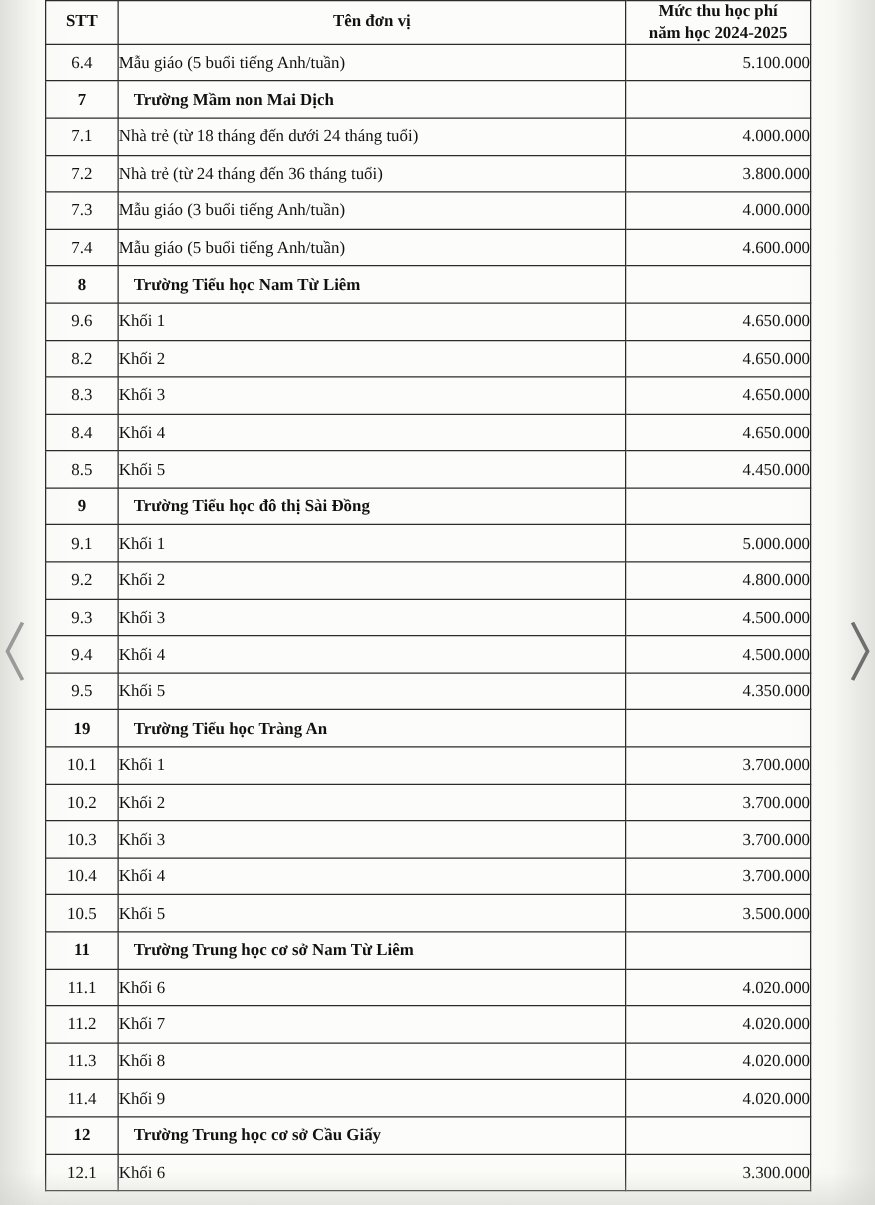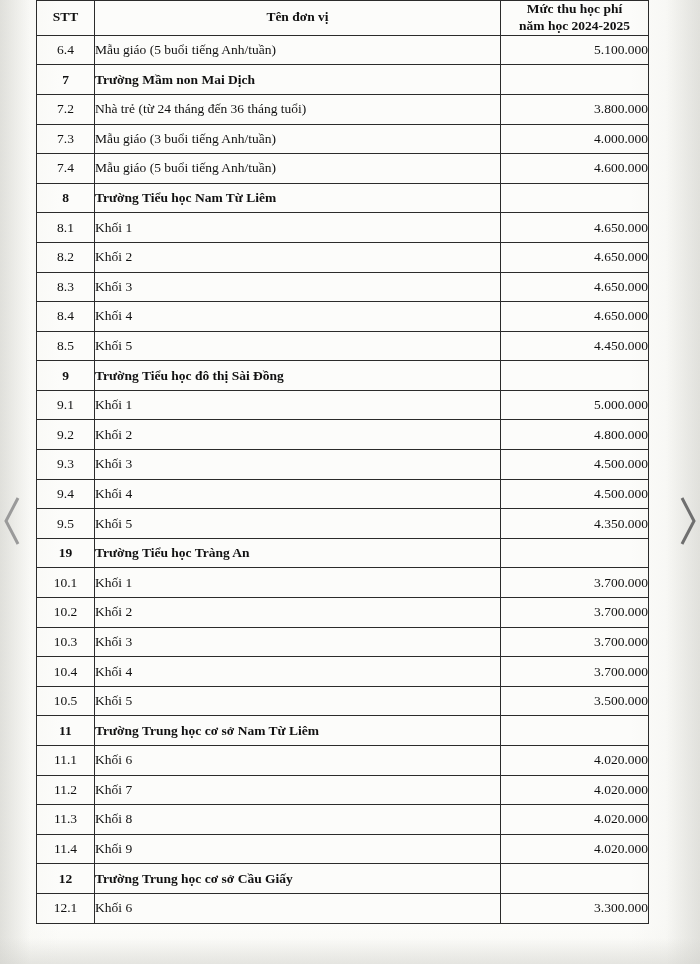--- a/index.html
+++ b/index.html
@@ -78,20 +78,21 @@
     text-align: right;
     padding-right: 12px;
     font-size: 13.5px;
     margin-top: 12px;
   }
   tr.group td.stt,
   tr.group td.name {
     font-weight: bold;
   }
   tr.group td.name {
+    padding-left: 12px;
   }
 
   
   .edge-arrow {
     position: absolute;
     width: 22px;
     height: 58px;
     color: #9a9a9a;
     pointer-events: none;
   }
@@ -144,41 +145,46 @@
           <td class="stt">6.4</td>
           <td class="name">Mẫu giáo (5 buổi tiếng Anh/tuần)</td>
           <td class="fee">5.100.000</td>
         </tr>
         <tr class="group">
           <td class="stt">7</td>
           <td class="name">Trường Mầm non Mai Dịch</td>
           <td class="fee"></td>
         </tr>
         <tr>
+          <td class="stt">7.1</td>
+          <td class="name">Nhà trẻ (từ 18 tháng đến dưới 24 tháng tuổi)</td>
+          <td class="fee">4.000.000</td>
+        </tr>
+        <tr>
           <td class="stt">7.2</td>
           <td class="name">Nhà trẻ (từ 24 tháng đến 36 tháng tuổi)</td>
           <td class="fee">3.800.000</td>
         </tr>
         <tr>
           <td class="stt">7.3</td>
           <td class="name">Mẫu giáo (3 buổi tiếng Anh/tuần)</td>
           <td class="fee">4.000.000</td>
         </tr>
         <tr>
           <td class="stt">7.4</td>
           <td class="name">Mẫu giáo (5 buổi tiếng Anh/tuần)</td>
           <td class="fee">4.600.000</td>
         </tr>
         <tr class="group">
           <td class="stt">8</td>
           <td class="name">Trường Tiểu học Nam Từ Liêm</td>
           <td class="fee"></td>
         </tr>
         <tr>
-          <td class="stt">8.1</td>
+          <td class="stt">9.6</td>
           <td class="name">Khối 1</td>
           <td class="fee">4.650.000</td>
         </tr>
         <tr>
           <td class="stt">8.2</td>
           <td class="name">Khối 2</td>
           <td class="fee">4.650.000</td>
         </tr>
         <tr>
           <td class="stt">8.3</td>

